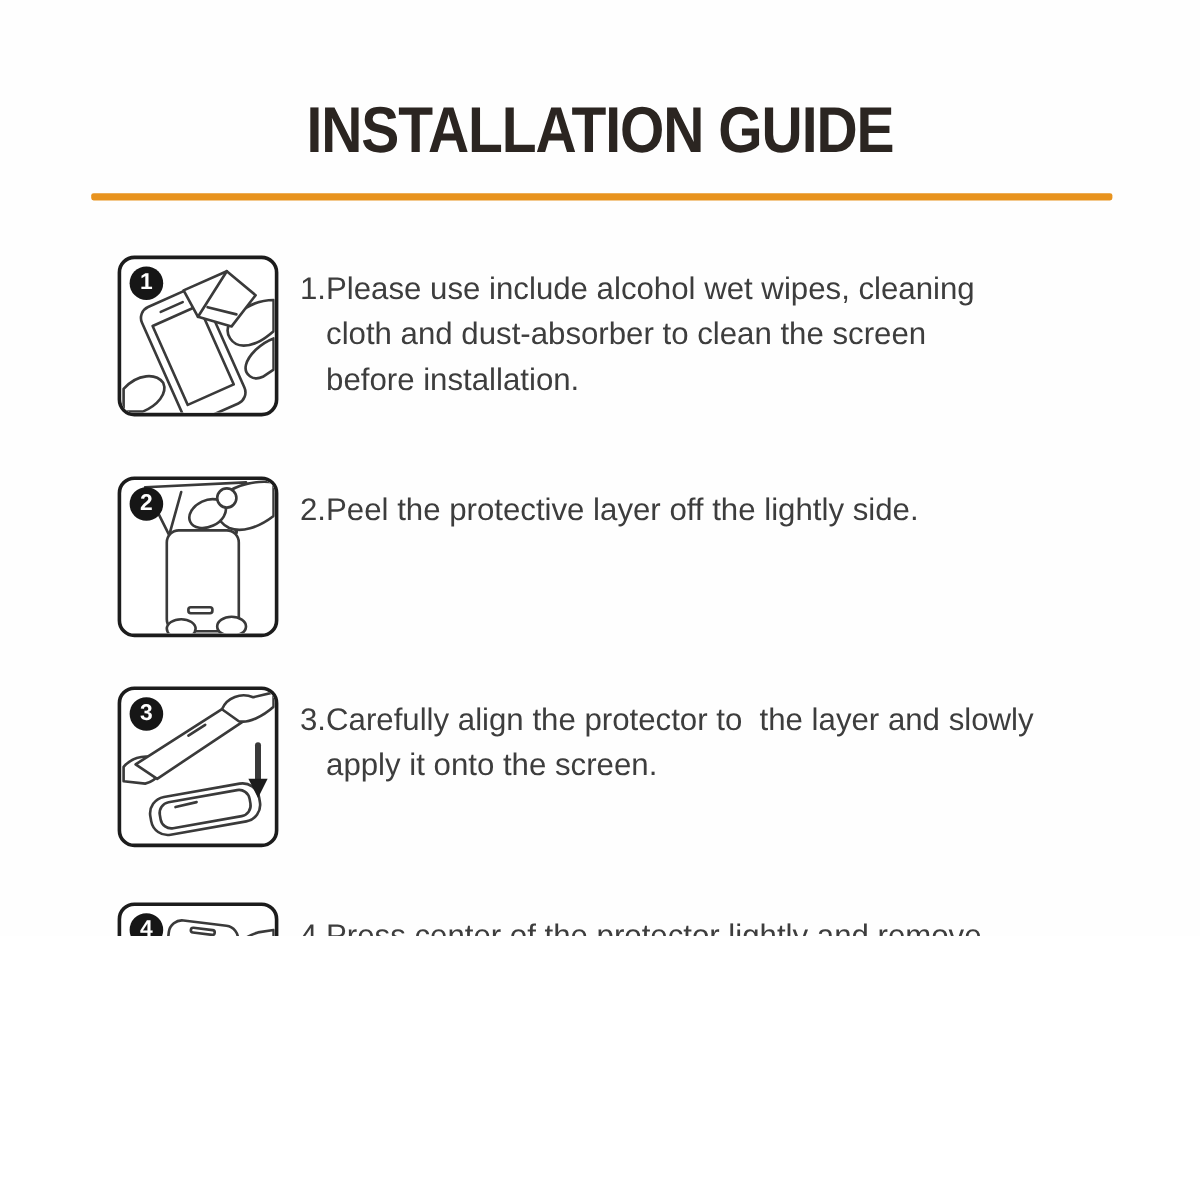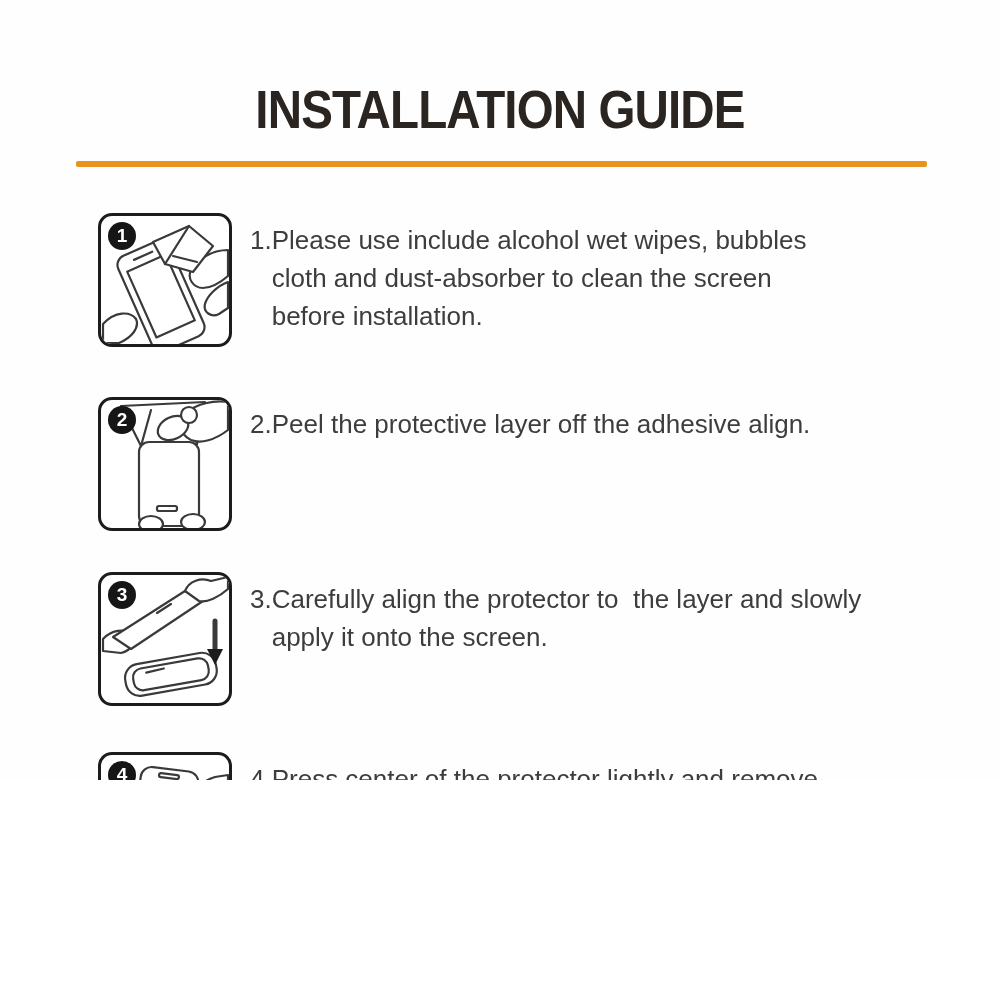--- a/index.html
+++ b/index.html
@@ -78,21 +78,21 @@
           <path d="M127,34 C110,34 96,44 90,54 C86,62 92,72 102,72 C112,72 120,66 127,60 Z"></path>
           <path d="M127,66 C116,70 106,80 104,88 C102,96 110,102 118,98 L127,92 Z"></path>
           <path d="M52,26 L88,10 L112,30 L92,56 L64,48 Z"></path>
           <path d="M64,48 L88,10" fill="none"></path>
           <path d="M72,40 L96,46" fill="none"></path>
         </g>
       </svg>
     </div>
     <div class="step-text">
       <span class="step-prefix">1.</span>
-      <span class="step-body">Please use include alcohol wet wipes, bubbles
+      <span class="step-body">Please use include alcohol wet wipes, cleaning
 cloth and dust-absorber to clean the screen
 before installation.</span>
     </div>
   </div>
 
   <div class="step-row" style="top:397px">
     <div class="icon-box">
       <span class="badge">2</span>
       <svg viewBox="0 0 128 128">
         <g stroke="#3a3a3a" stroke-width="2.2" fill="#ffffff" stroke-linejoin="round" stroke-linecap="round">
@@ -104,21 +104,21 @@
           <path d="M127,2 L127,30 C114,40 100,44 90,40 C78,34 76,20 86,12 C96,4 112,0 127,2 Z"></path>
           <ellipse cx="72" cy="28" rx="16" ry="11" transform="rotate(-25 72 28)"></ellipse>
           <circle cx="88" cy="15" r="8"></circle>
           <ellipse cx="50" cy="124" rx="12" ry="8"></ellipse>
           <ellipse cx="92" cy="122" rx="12" ry="8"></ellipse>
         </g>
       </svg>
     </div>
     <div class="step-text">
       <span class="step-prefix">2.</span>
-      <span class="step-body">Peel the protective layer off the adhesive align.</span>
+      <span class="step-body">Peel the protective layer off the lightly side.</span>
     </div>
   </div>
 
   <div class="step-row" style="top:572px">
     <div class="icon-box">
       <span class="badge">3</span>
       <svg viewBox="0 0 128 128">
         <g stroke="#3a3a3a" stroke-width="2.2" fill="#ffffff" stroke-linejoin="round" stroke-linecap="round">
           <g transform="rotate(-10 66 100)">
             <rect x="24" y="84" width="92" height="32" rx="14"></rect>

